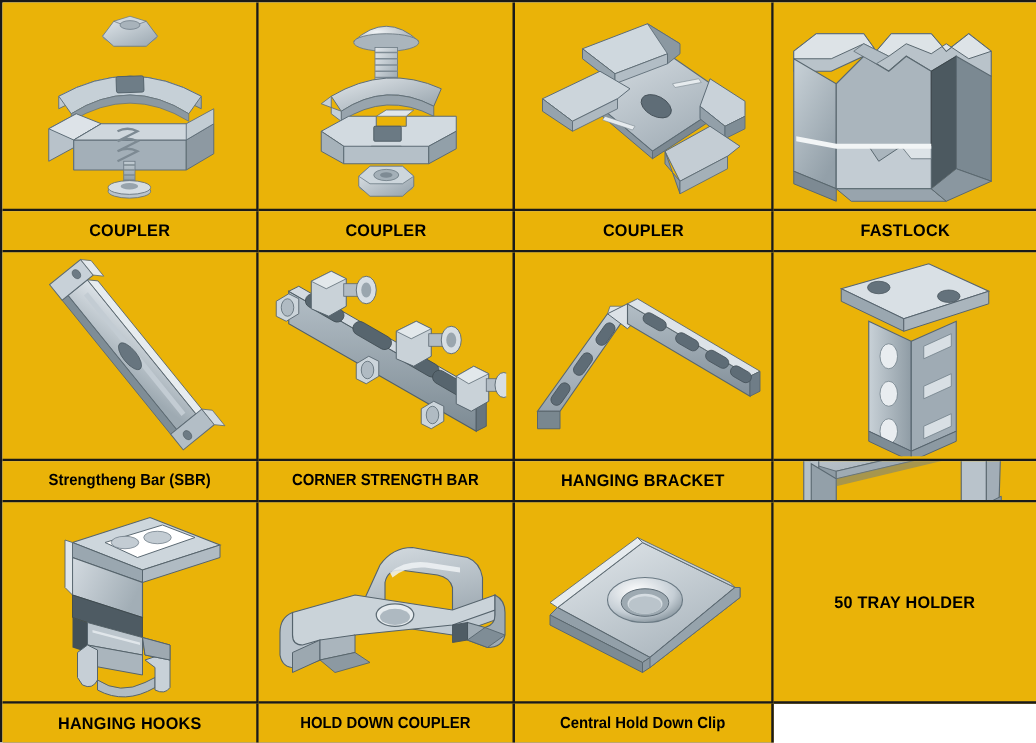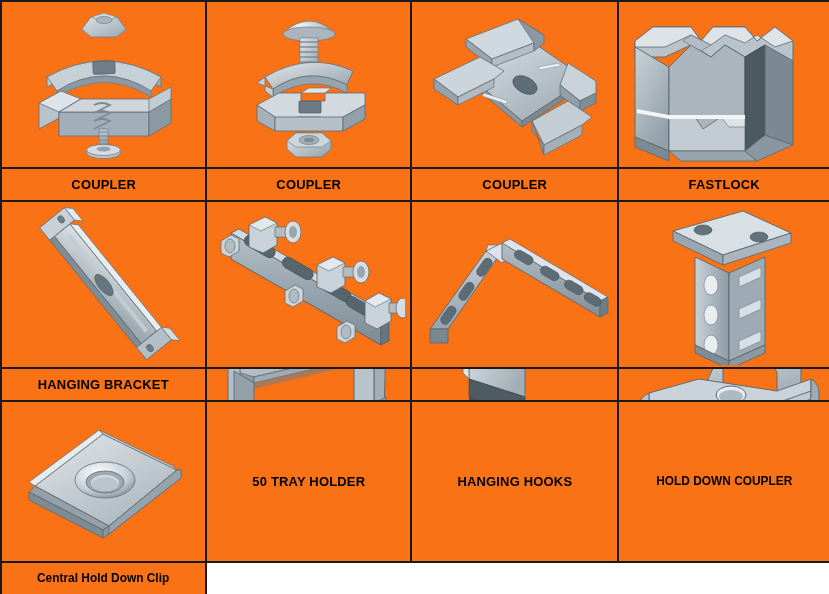--- a/index.html
+++ b/index.html
@@ -18,21 +18,21 @@
     grid-template-rows: 167px 33px 167px 33px 161px 33px;
     border-top: 2px solid #1a1a1a;
     border-left: 2px solid #1a1a1a;
     background: #ffffff;
   }
   .cell {
     border-right: 2px solid #1a1a1a;
     border-bottom: 2px solid #1a1a1a;
     overflow: hidden;
     position: relative;
-    background: #f97316;
+    background: #eab308;
   }
   .img-cell {
     display: flex;
     align-items: center;
     justify-content: center;
   }
   .label-cell {
     display: flex;
     align-items: center;
     justify-content: center;
@@ -368,20 +368,26 @@
         <path d="M114 104 L136 94 L136 104 L114 114 Z"></path>
         <path d="M114 136 L136 126 L136 136 L114 146 Z"></path>
       </g>
 
       <path d="M70 140 L104 156 L104 164 L70 148 Z" fill="#7e8c95" stroke="#576570" stroke-width="0.8"></path>
       <path d="M104 156 L140 140 L140 148 L104 164 Z" fill="#8c99a2" stroke="#576570" stroke-width="0.8"></path>
     </svg>
   </div>
 
   <div class="cell label-cell">
+    <span class="label-text tight">Strengtheng Bar (SBR)</span>
+  </div>
+  <div class="cell label-cell">
+    <span class="label-text tight">CORNER STRENGTH BAR</span>
+  </div>
+  <div class="cell label-cell">
     <span class="label-text">HANGING BRACKET</span>
   </div>
 
   <div class="cell img-cell">
     <svg width="190" height="155" viewBox="0 0 190 155">
       <defs>
         <linearGradient id="g9a" x1="0" y1="0" x2="0.6" y2="1">
           <stop offset="0%" stop-color="#dbe1e6"></stop>
             <stop offset="100%" stop-color="#a6b1b9"></stop>
         </linearGradient>

